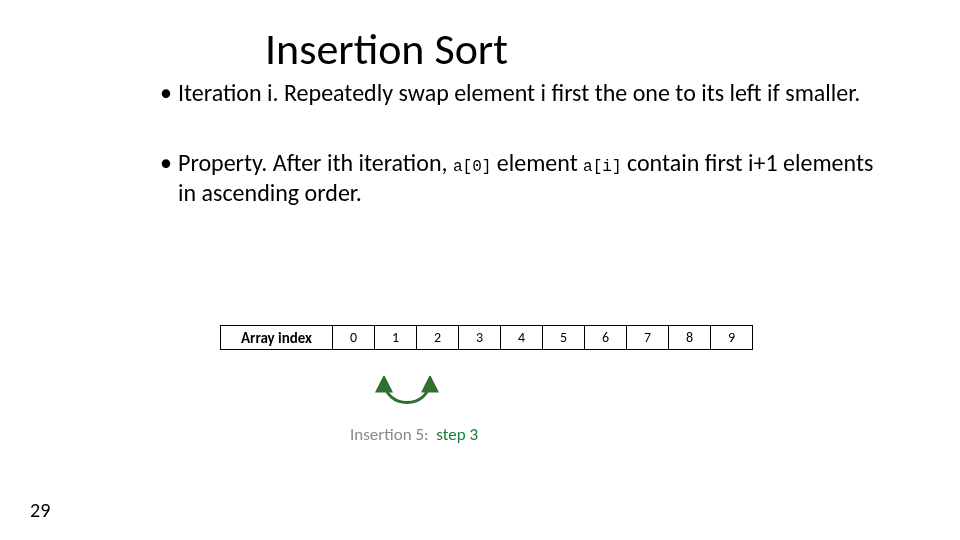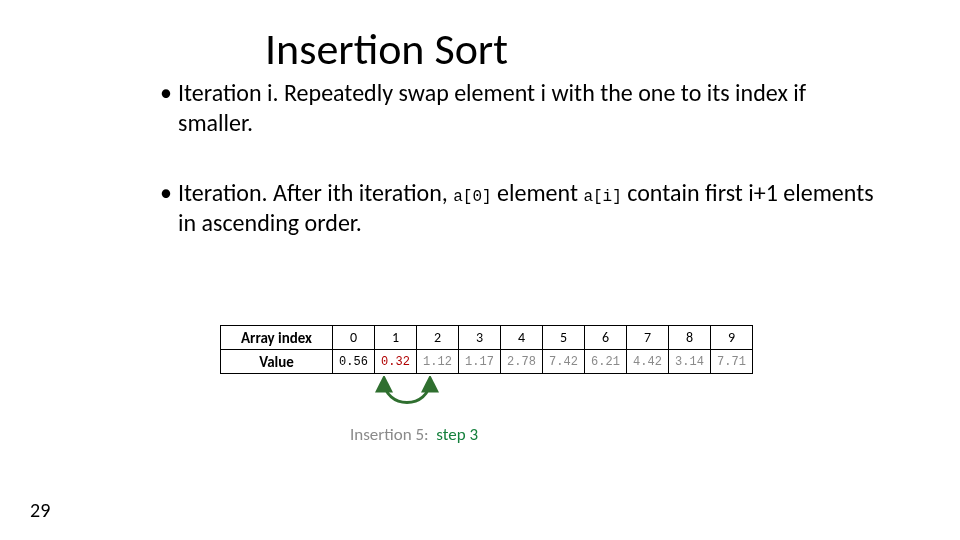--- a/index.html
+++ b/index.html
@@ -96,58 +96,45 @@
   }
 </style>
 </head>
 <body>
 
 <div class="title">Insertion Sort</div>
 
 <div class="bullets">
   <div class="bullet-row">
     <div class="bullet-mark">•</div>
-    <div>Iteration i.  Repeatedly swap element i with the one to its index if smaller.</div>
+    <div>Iteration i.  Repeatedly swap element i first the one to its left if smaller.</div>
   </div>
   <div class="bullet-row">
     <div class="bullet-mark">•</div>
     <div>
-      <span>Iteration.  After ith iteration, </span><span class="code-inline">a[0]</span><span> element </span><span class="code-inline">a[i]</span><span> contain first i+1 elements in ascending order.</span>
+      <span>Property.  After ith iteration, </span><span class="code-inline">a[0]</span><span> element </span><span class="code-inline">a[i]</span><span> contain first i+1 elements in ascending order.</span>
     </div>
   </div>
 </div>
 
 <div class="table-wrap">
   <table>
     <tbody>
         <tr>
       <th class="rowlabel">Array index</th>
       <td class="idx">0</td>
       <td class="idx">1</td>
       <td class="idx">2</td>
       <td class="idx">3</td>
       <td class="idx">4</td>
       <td class="idx">5</td>
       <td class="idx">6</td>
       <td class="idx">7</td>
       <td class="idx">8</td>
       <td class="idx">9</td>
-    </tr>
-    <tr>
-      <th class="rowlabel">Value</th>
-      <td class="val active-black">0.56</td>
-      <td class="val active-red">0.32</td>
-      <td class="val">1.12</td>
-      <td class="val">1.17</td>
-      <td class="val">2.78</td>
-      <td class="val">7.42</td>
-      <td class="val">6.21</td>
-      <td class="val">4.42</td>
-      <td class="val">3.14</td>
-      <td class="val">7.71</td>
     </tr>
   </tbody>
     </table>
 </div>
 
 <svg class="arrow-svg" width="70" height="44">
   <defs>
     <marker id="ah" viewBox="0 0 10 10" refX="7" refY="5" markerWidth="6" markerHeight="6" orient="auto-start-reverse">
       <path d="M 0 0 L 10 5 L 0 10 z" fill="#2f6f2f"></path>
     </marker>

